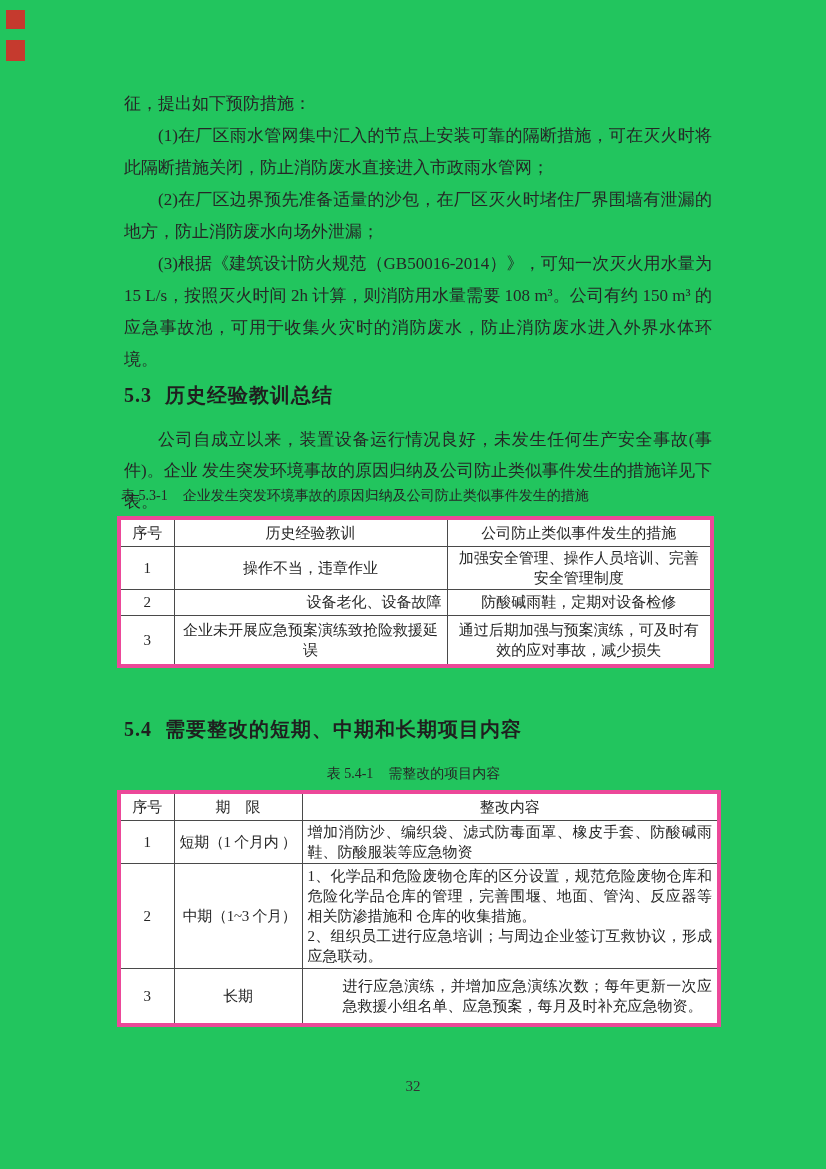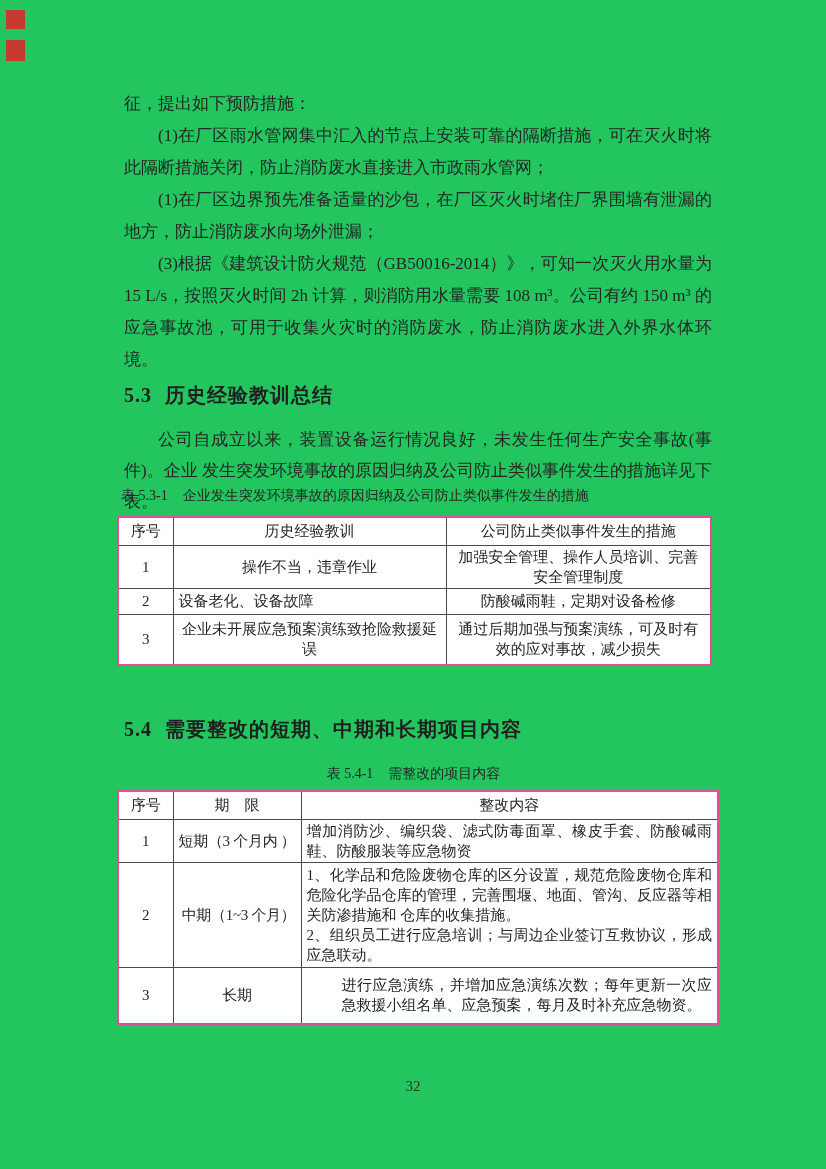--- a/index.html
+++ b/index.html
@@ -25,21 +25,21 @@
 
   .p53 { position:absolute; top:424px; left:124px; width:588px; margin:0;
          font-size:17px; line-height:31px; text-align:justify; text-indent:2em; }
 
   .cap { font-size:14px; color:#262626; }
   .cap1 { position:absolute; top:487px; left:121px; }
   .cap2 { position:absolute; top:765px; left:117px; width:593px; text-align:center; }
   .cap .capt { margin-left:15px; }
 
   table.doc-table { border-collapse:collapse; table-layout:fixed;
-                    border:2px solid #ec4899; background:#ffffff; }
+                    border:4px solid #ec4899; background:#ffffff; }
   .doc-table th, .doc-table td {
     border:1px solid #4a4a4a; font-weight:normal; text-align:center;
     vertical-align:middle; font-size:15px; line-height:20px;
     padding:1px 5px; white-space:pre-line; color:#262626;
   }
   .t1 { position:absolute; top:516px; left:117px; }
   .t2 { position:absolute; top:790px; left:117px; }
   .t2 td:nth-child(2) { white-space:nowrap; letter-spacing:-0.3px; }
 
   .pagenum { position:absolute; top:1078px; left:0; width:826px;
@@ -49,21 +49,21 @@
 <body>
 
 <div class="page">
 
   <div class="mark mark1"></div>
   <div class="mark mark2"></div>
 
   <div class="intro">
     <p class="noindent">征，提出如下预防措施：</p>
     <p>(1)在厂区雨水管网集中汇入的节点上安装可靠的隔断措施，可在灭火时将此隔断措施关闭，防止消防废水直接进入市政雨水管网；</p>
-    <p>(1)在厂区边界预先准备适量的沙包，在厂区灭火时堵住厂界围墙有泄漏的地方，防止消防废水向场外泄漏；</p>
+    <p>(2)在厂区边界预先准备适量的沙包，在厂区灭火时堵住厂界围墙有泄漏的地方，防止消防废水向场外泄漏；</p>
     <p>(3)根据《建筑设计防火规范（GB50016-2014）》，可知一次灭火用水量为 15 L/s，按照灭火时间 2h 计算，则消防用水量需要 108 m³。公司有约 150 m³ 的应急事故池，可用于收集火灾时的消防废水，防止消防废水进入外界水体环境。</p>
   </div>
 
   <h2 class="h53">
     <span>5.3</span><span class="ht">历史经验教训总结</span>
   </h2>
 
   <p class="p53">公司自成立以来，装置设备运行情况良好，未发生任何生产安全事故(事件)。企业 发生突发环境事故的原因归纳及公司防止类似事件发生的措施详见下表。</p>
 
   <div class="cap cap1">
@@ -84,21 +84,21 @@
         </tr>
       </thead>
       <tbody>
         <tr style="height: 43px;">
           <td style="text-align: center;">1</td>
           <td style="text-align: center;">操作不当，违章作业</td>
           <td style="text-align: center;">加强安全管理、操作人员培训、完善安全管理制度</td>
         </tr>
         <tr style="height: 26px;">
           <td style="text-align: center;">2</td>
-          <td style="text-align: left;">设备老化、设备故障</td>
+          <td style="text-align: right;">设备老化、设备故障</td>
           <td style="text-align: center;">防酸碱雨鞋，定期对设备检修</td>
         </tr>
         <tr style="height: 51px;">
           <td style="text-align: center;">3</td>
           <td style="text-align: center;">企业未开展应急预案演练致抢险救援延误</td>
           <td style="text-align: center;">通过后期加强与预案演练，可及时有效的应对事故，减少损失</td>
         </tr>
       </tbody>
     </table>
 
@@ -119,21 +119,21 @@
       <thead>
         <tr style="height: 28px;">
           <th>序号</th>
           <th>期　限</th>
           <th>整改内容</th>
         </tr>
       </thead>
       <tbody>
         <tr style="height: 43px;">
           <td style="text-align: center;">1</td>
-          <td style="text-align: center;">短期（3 个月内 ）</td>
+          <td style="text-align: center;">短期（1 个月内 ）</td>
           <td style="text-align: justify;">增加消防沙、编织袋、滤式防毒面罩、橡皮手套、防酸碱雨鞋、防酸服装等应急物资</td>
         </tr>
         <tr style="height: 105px;">
           <td style="text-align: center;">2</td>
           <td style="text-align: right;">中期（1~3 个月）</td>
           <td style="text-align: justify;">1、化学品和危险废物仓库的区分设置，规范危险废物仓库和危险化学品仓库的管理，完善围堰、地面、管沟、反应器等相关防渗措施和 仓库的收集措施。
 2、组织员工进行应急培训；与周边企业签订互救协议，形成应急联动。</td>
         </tr>
         <tr style="height: 57px;">
           <td style="text-align: center;">3</td>

